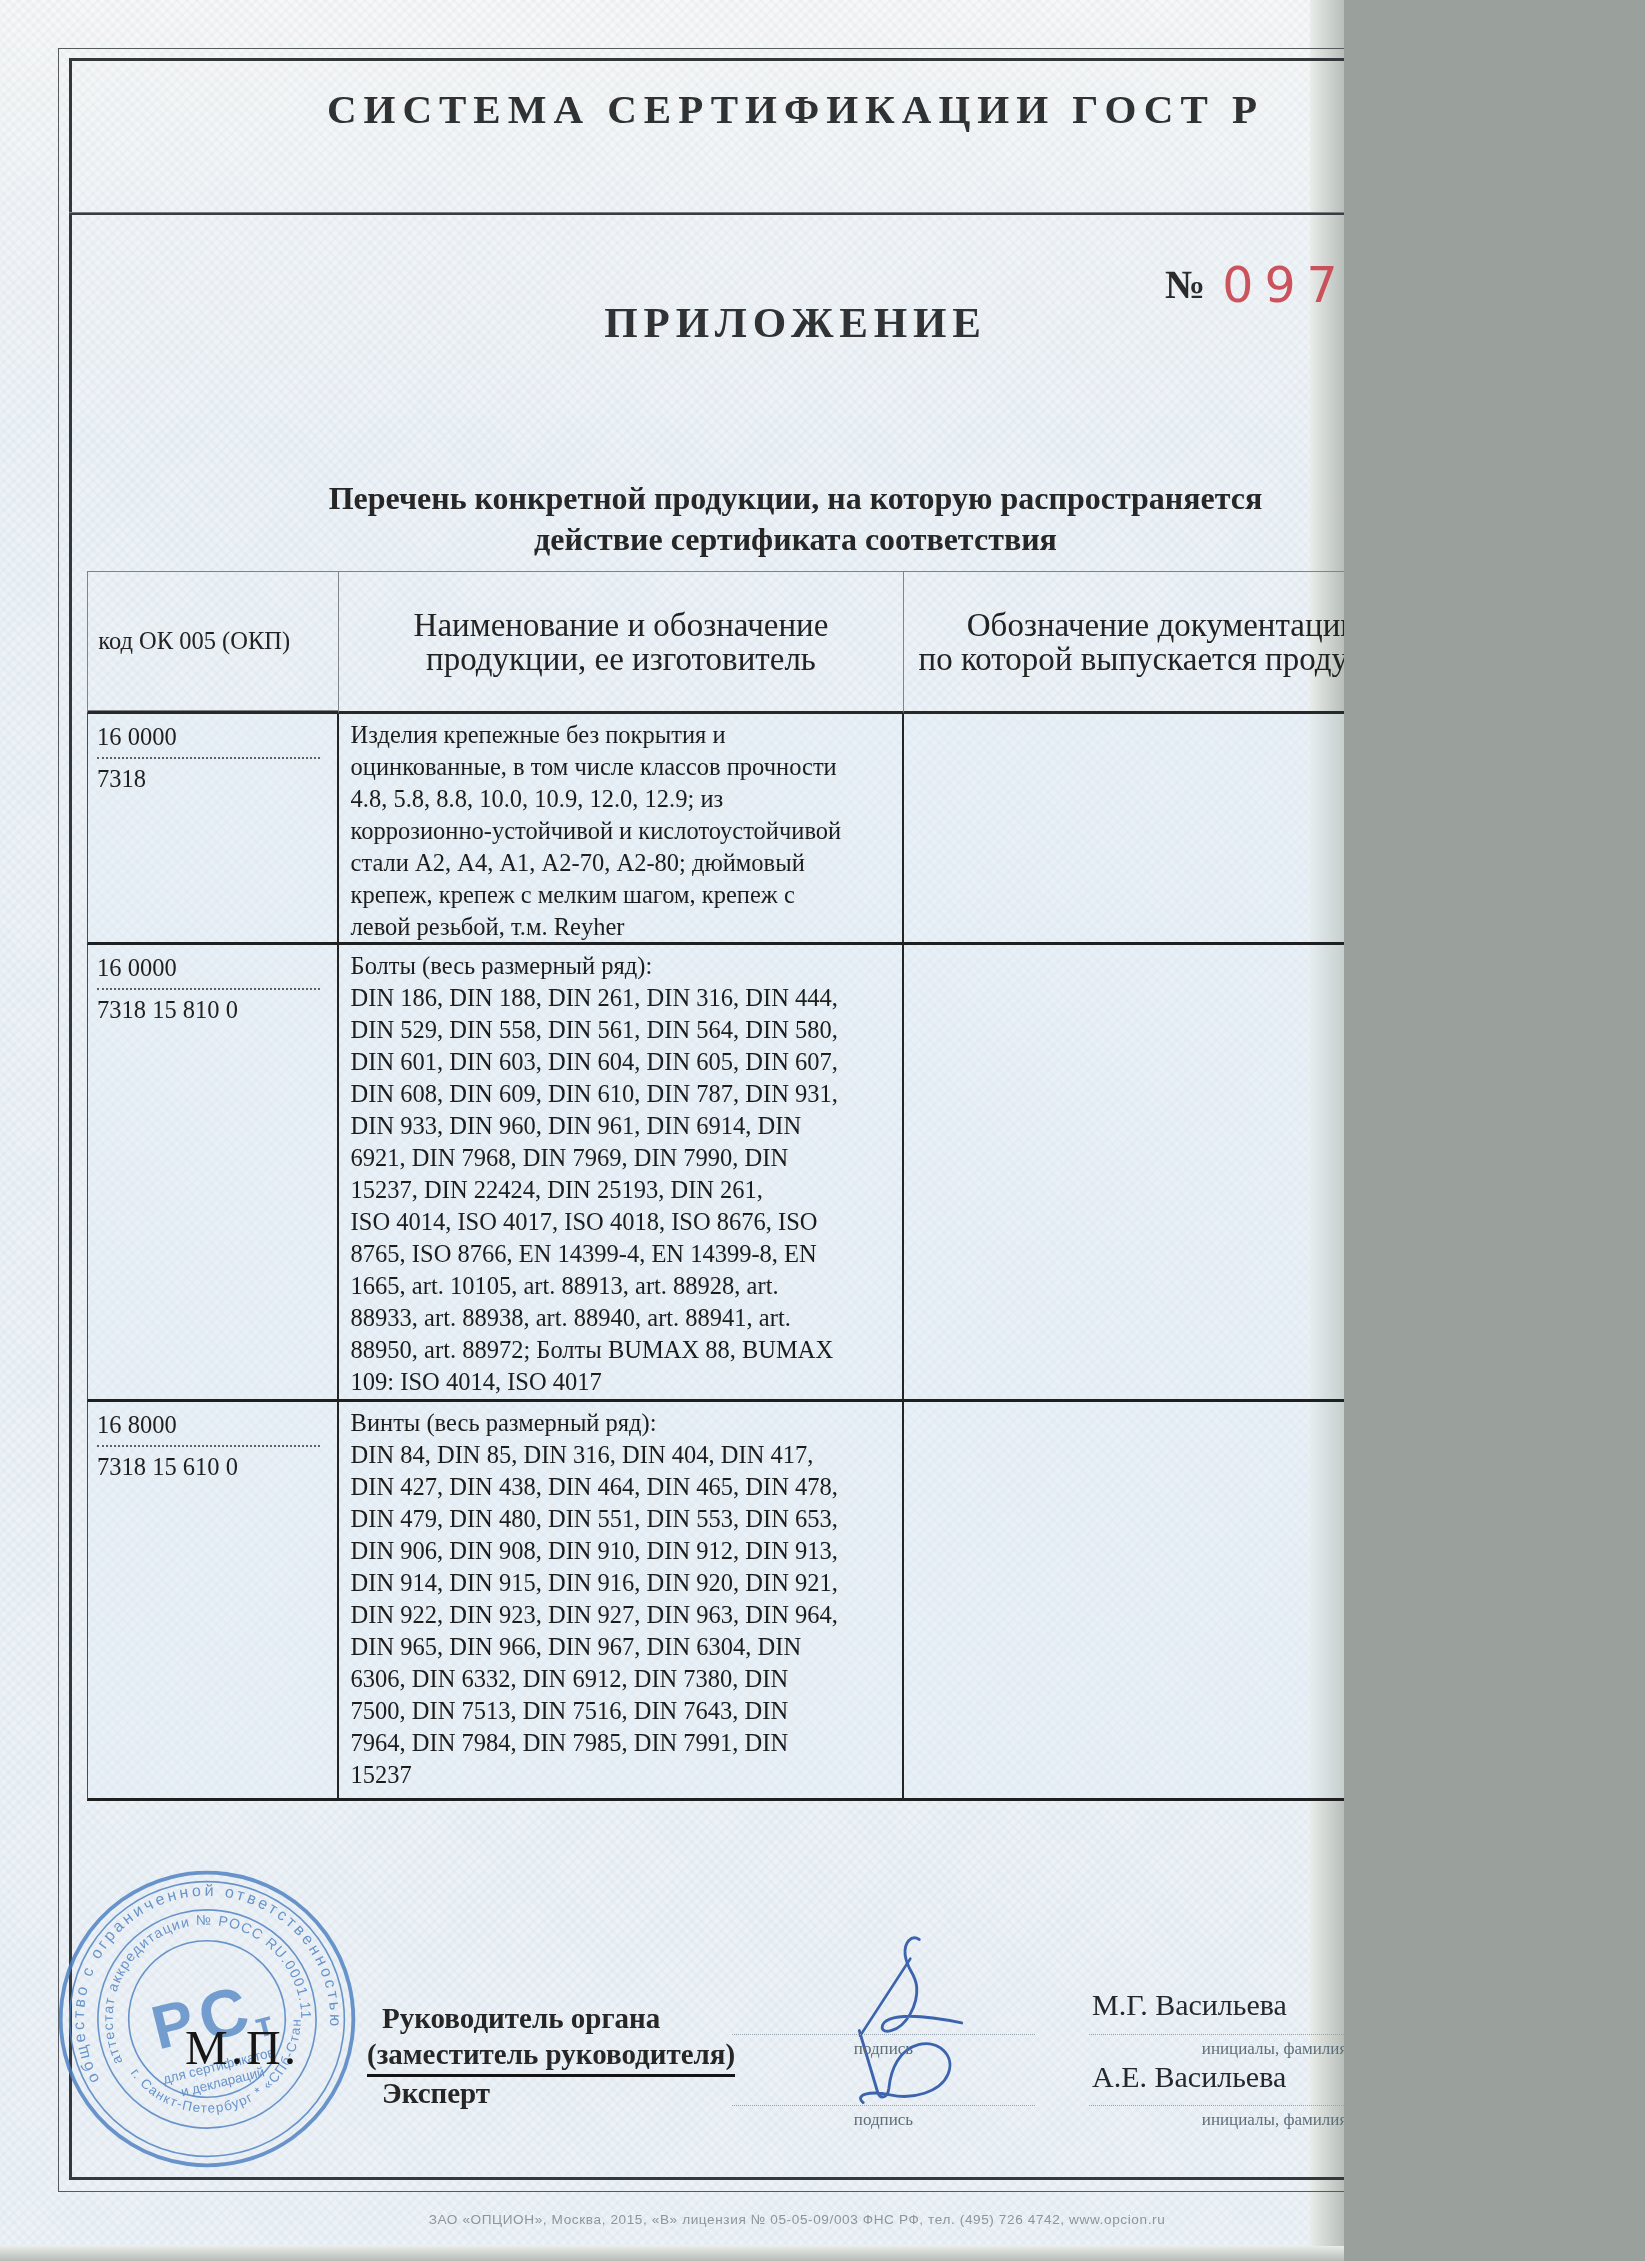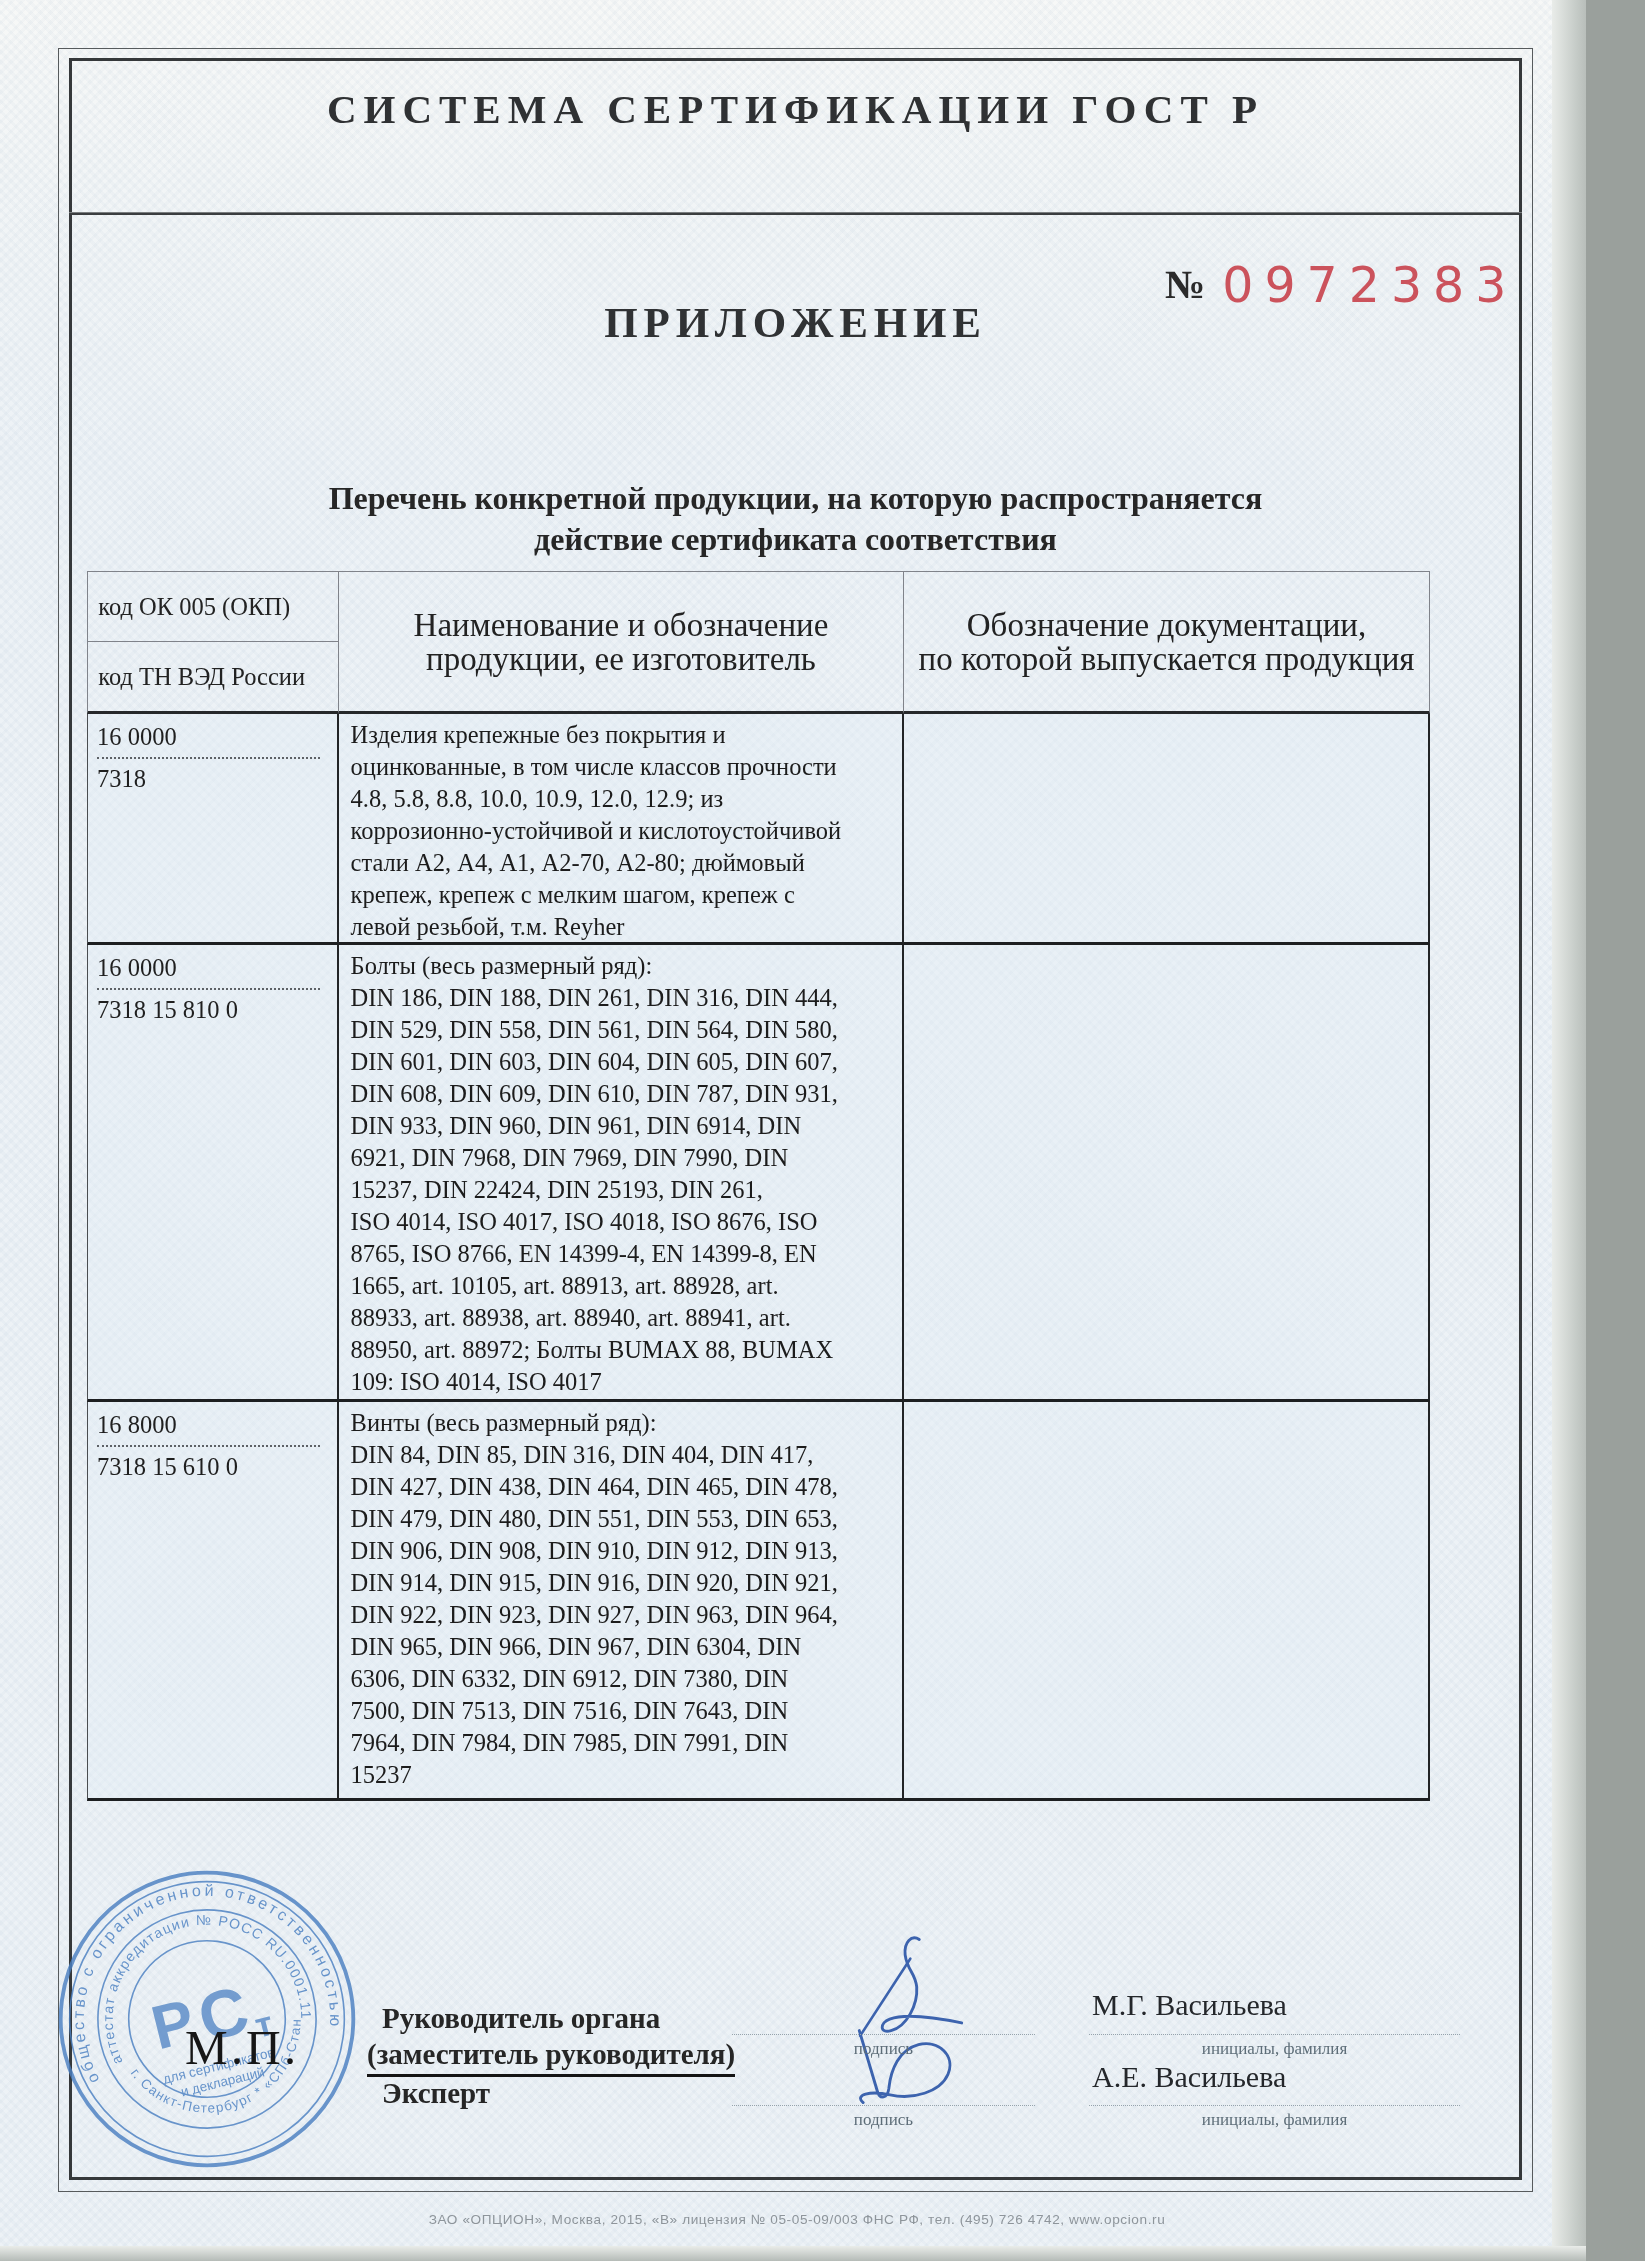--- a/index.html
+++ b/index.html
@@ -1,18 +1,18 @@
 <!DOCTYPE html>
 <html style="font-size:10.3px"><head>
 <meta charset="utf-8">
 <style>
   * { margin:0; padding:0; box-sizing:border-box; }
   html,body { background:#9aa09c; }
   .paper {
-    position:relative; width:1586px; height:2261px; overflow:hidden;
+    position:relative; width:1344px; height:2261px; overflow:hidden;
     background:linear-gradient(180deg,#f7f8f7 0%,#f2f5f6 8%,#edf2f6 20%,#edf2f6 100%);
     font-family:"Liberation Serif","DejaVu Serif",serif; color:#262626;
   }
   .texture { position:absolute; inset:0; pointer-events:none;
     background-image:
       repeating-linear-gradient(45deg, rgba(130,160,190,.05) 0 3.2px, rgba(255,255,255,0) 3.2px 7px),
       repeating-linear-gradient(-45deg, rgba(130,160,190,.05) 0 3.2px, rgba(255,255,255,0) 3.2px 7px);
   }
   .edge-right { position:absolute; top:0; right:0; width:34px; height:100%;
     background:linear-gradient(to right,#e9ece9,#c6ccc8 70%,#b8beba); }
@@ -109,21 +109,20 @@
 
 
   <div class="cline purpose">Перечень конкретной продукции,  на которую распространяется
 действие сертификата соответствия</div>
 
   <div class="tbl">
 
     <div class="c h first hdr-c1">
       <div class="seg">код ОК 005 (ОКП)</div>
       <div class="mid"></div>
-      <div class="seg">код ТН ВЭД России</div>
     </div>
     <div class="c h hdr-cc">Наименование и обозначение
 продукции, ее изготовитель</div>
     <div class="c h hdr-cc">Обозначение документации,
 по которой выпускается продукция</div>
 
     <div class="c b first cell-code">
       <div>16 0000</div>
       <div class="code-dots"></div>
       <div>7318</div>

